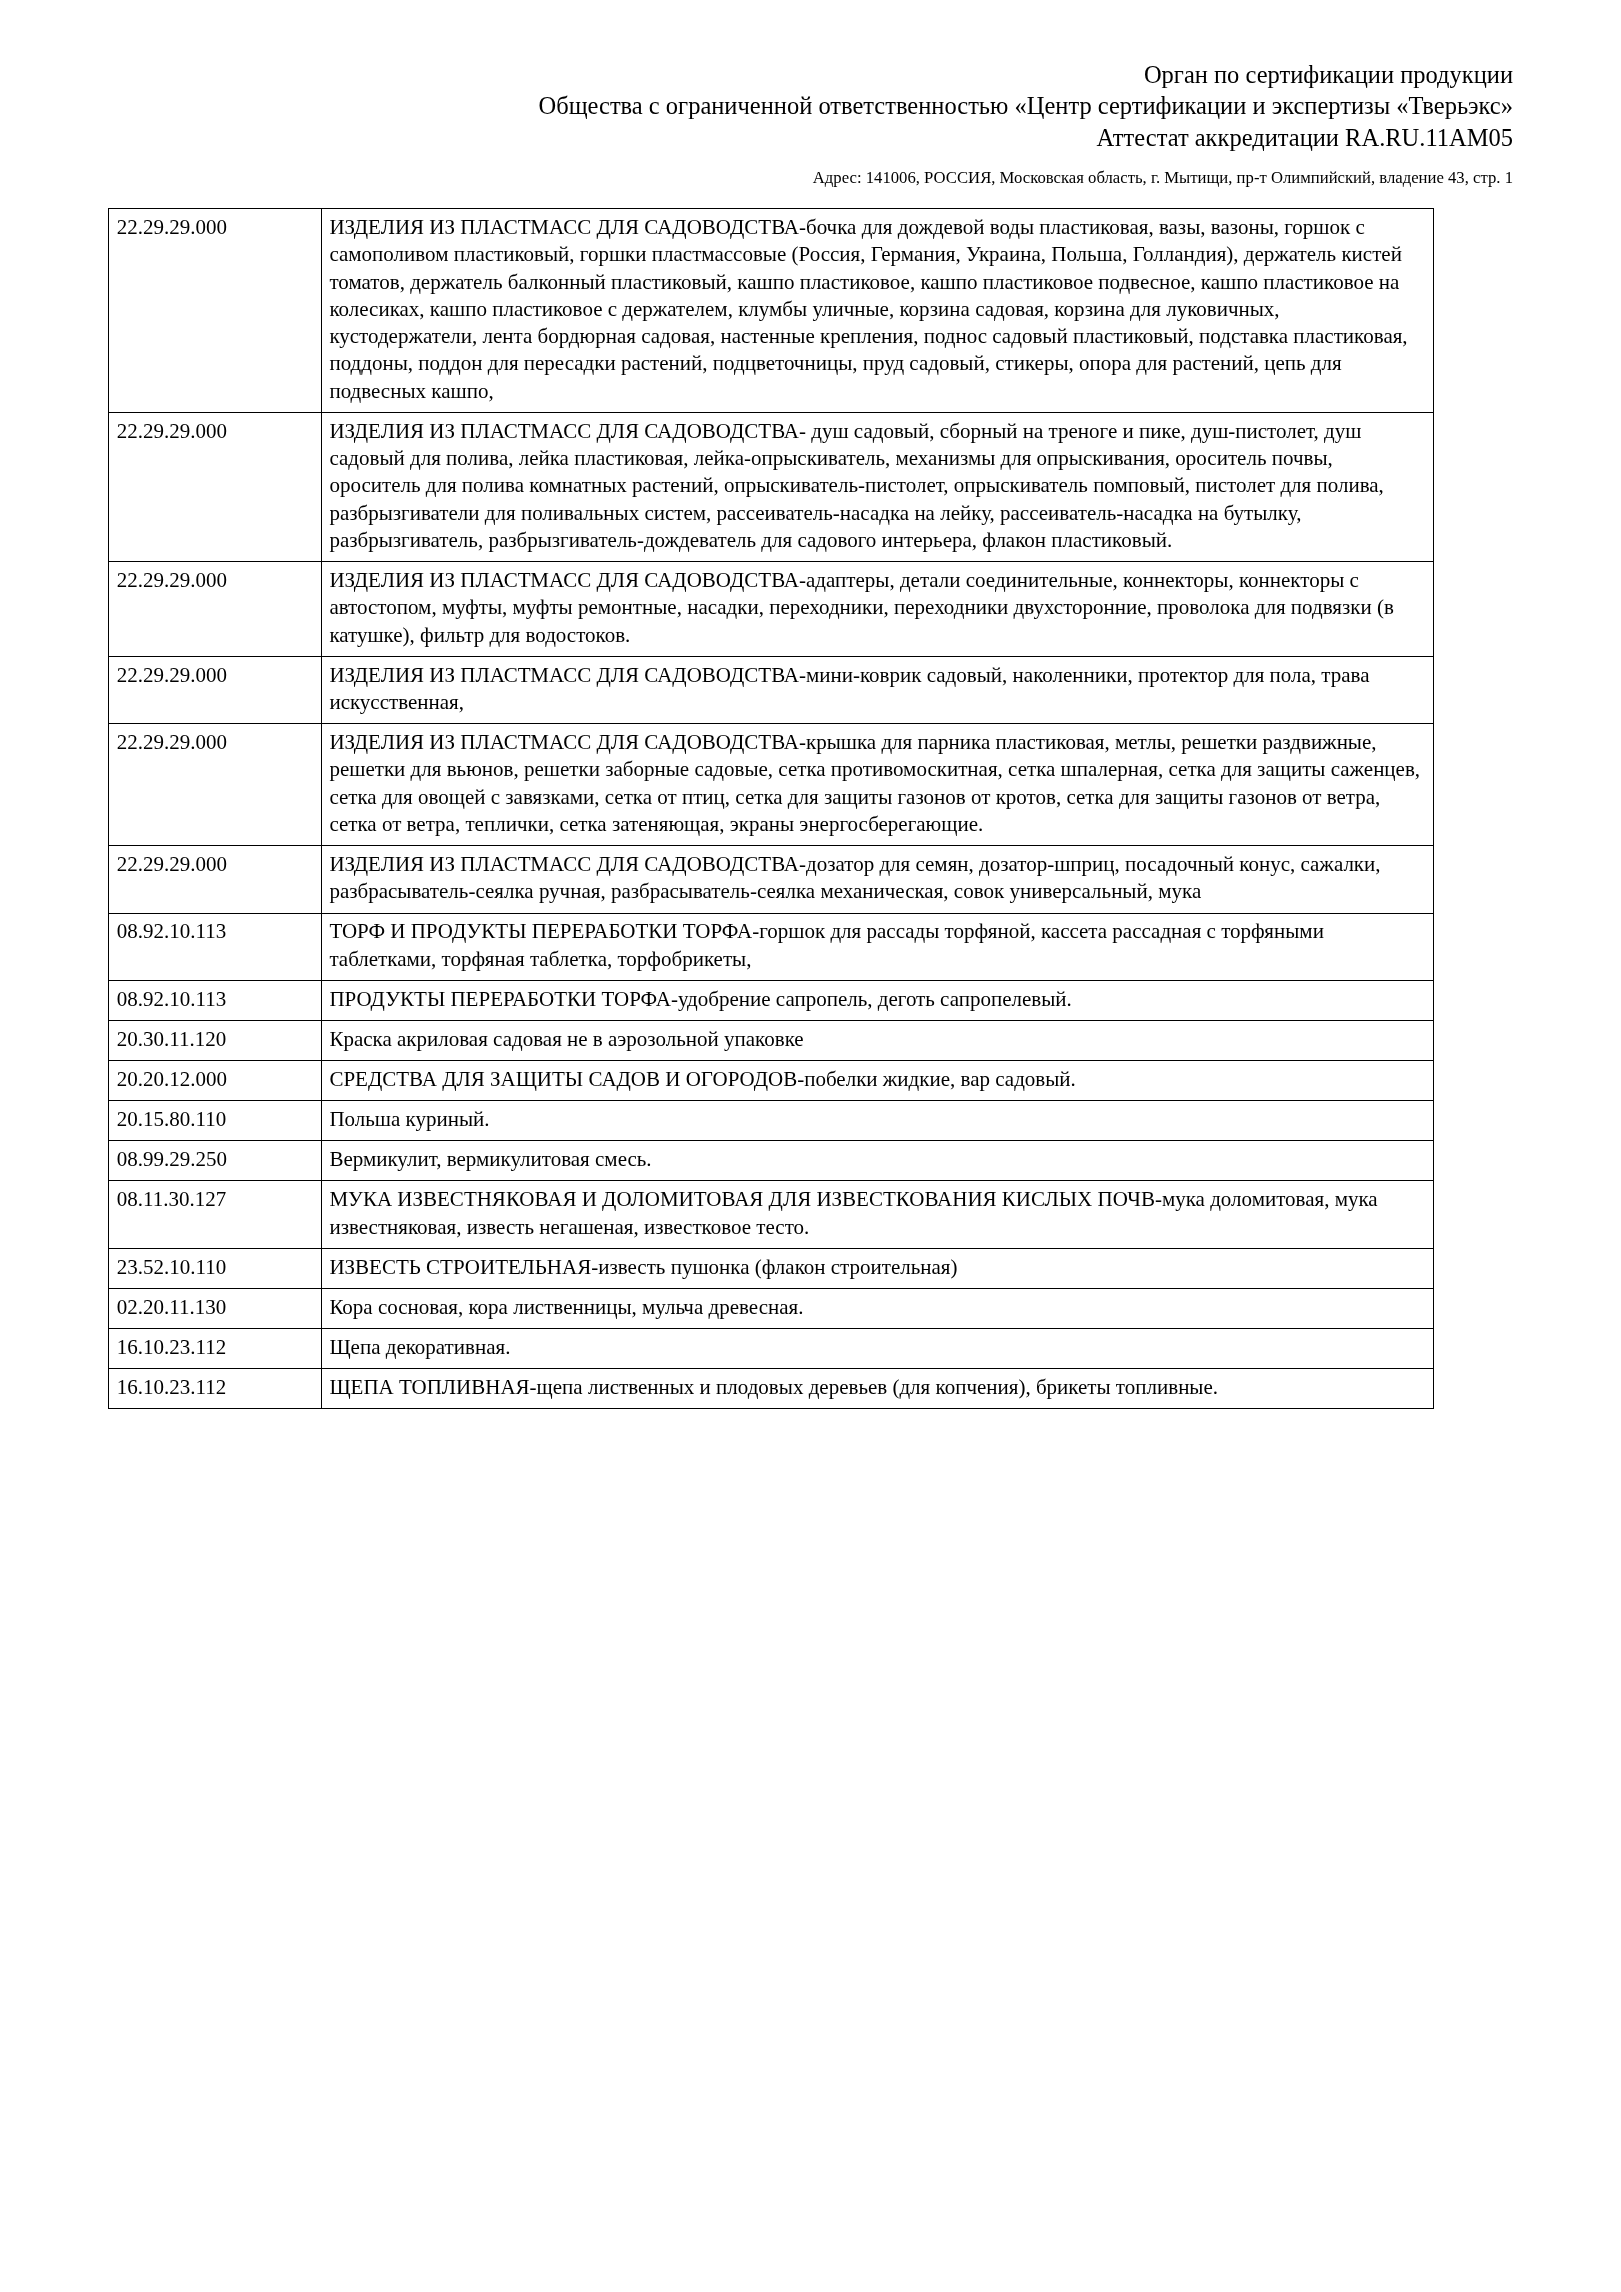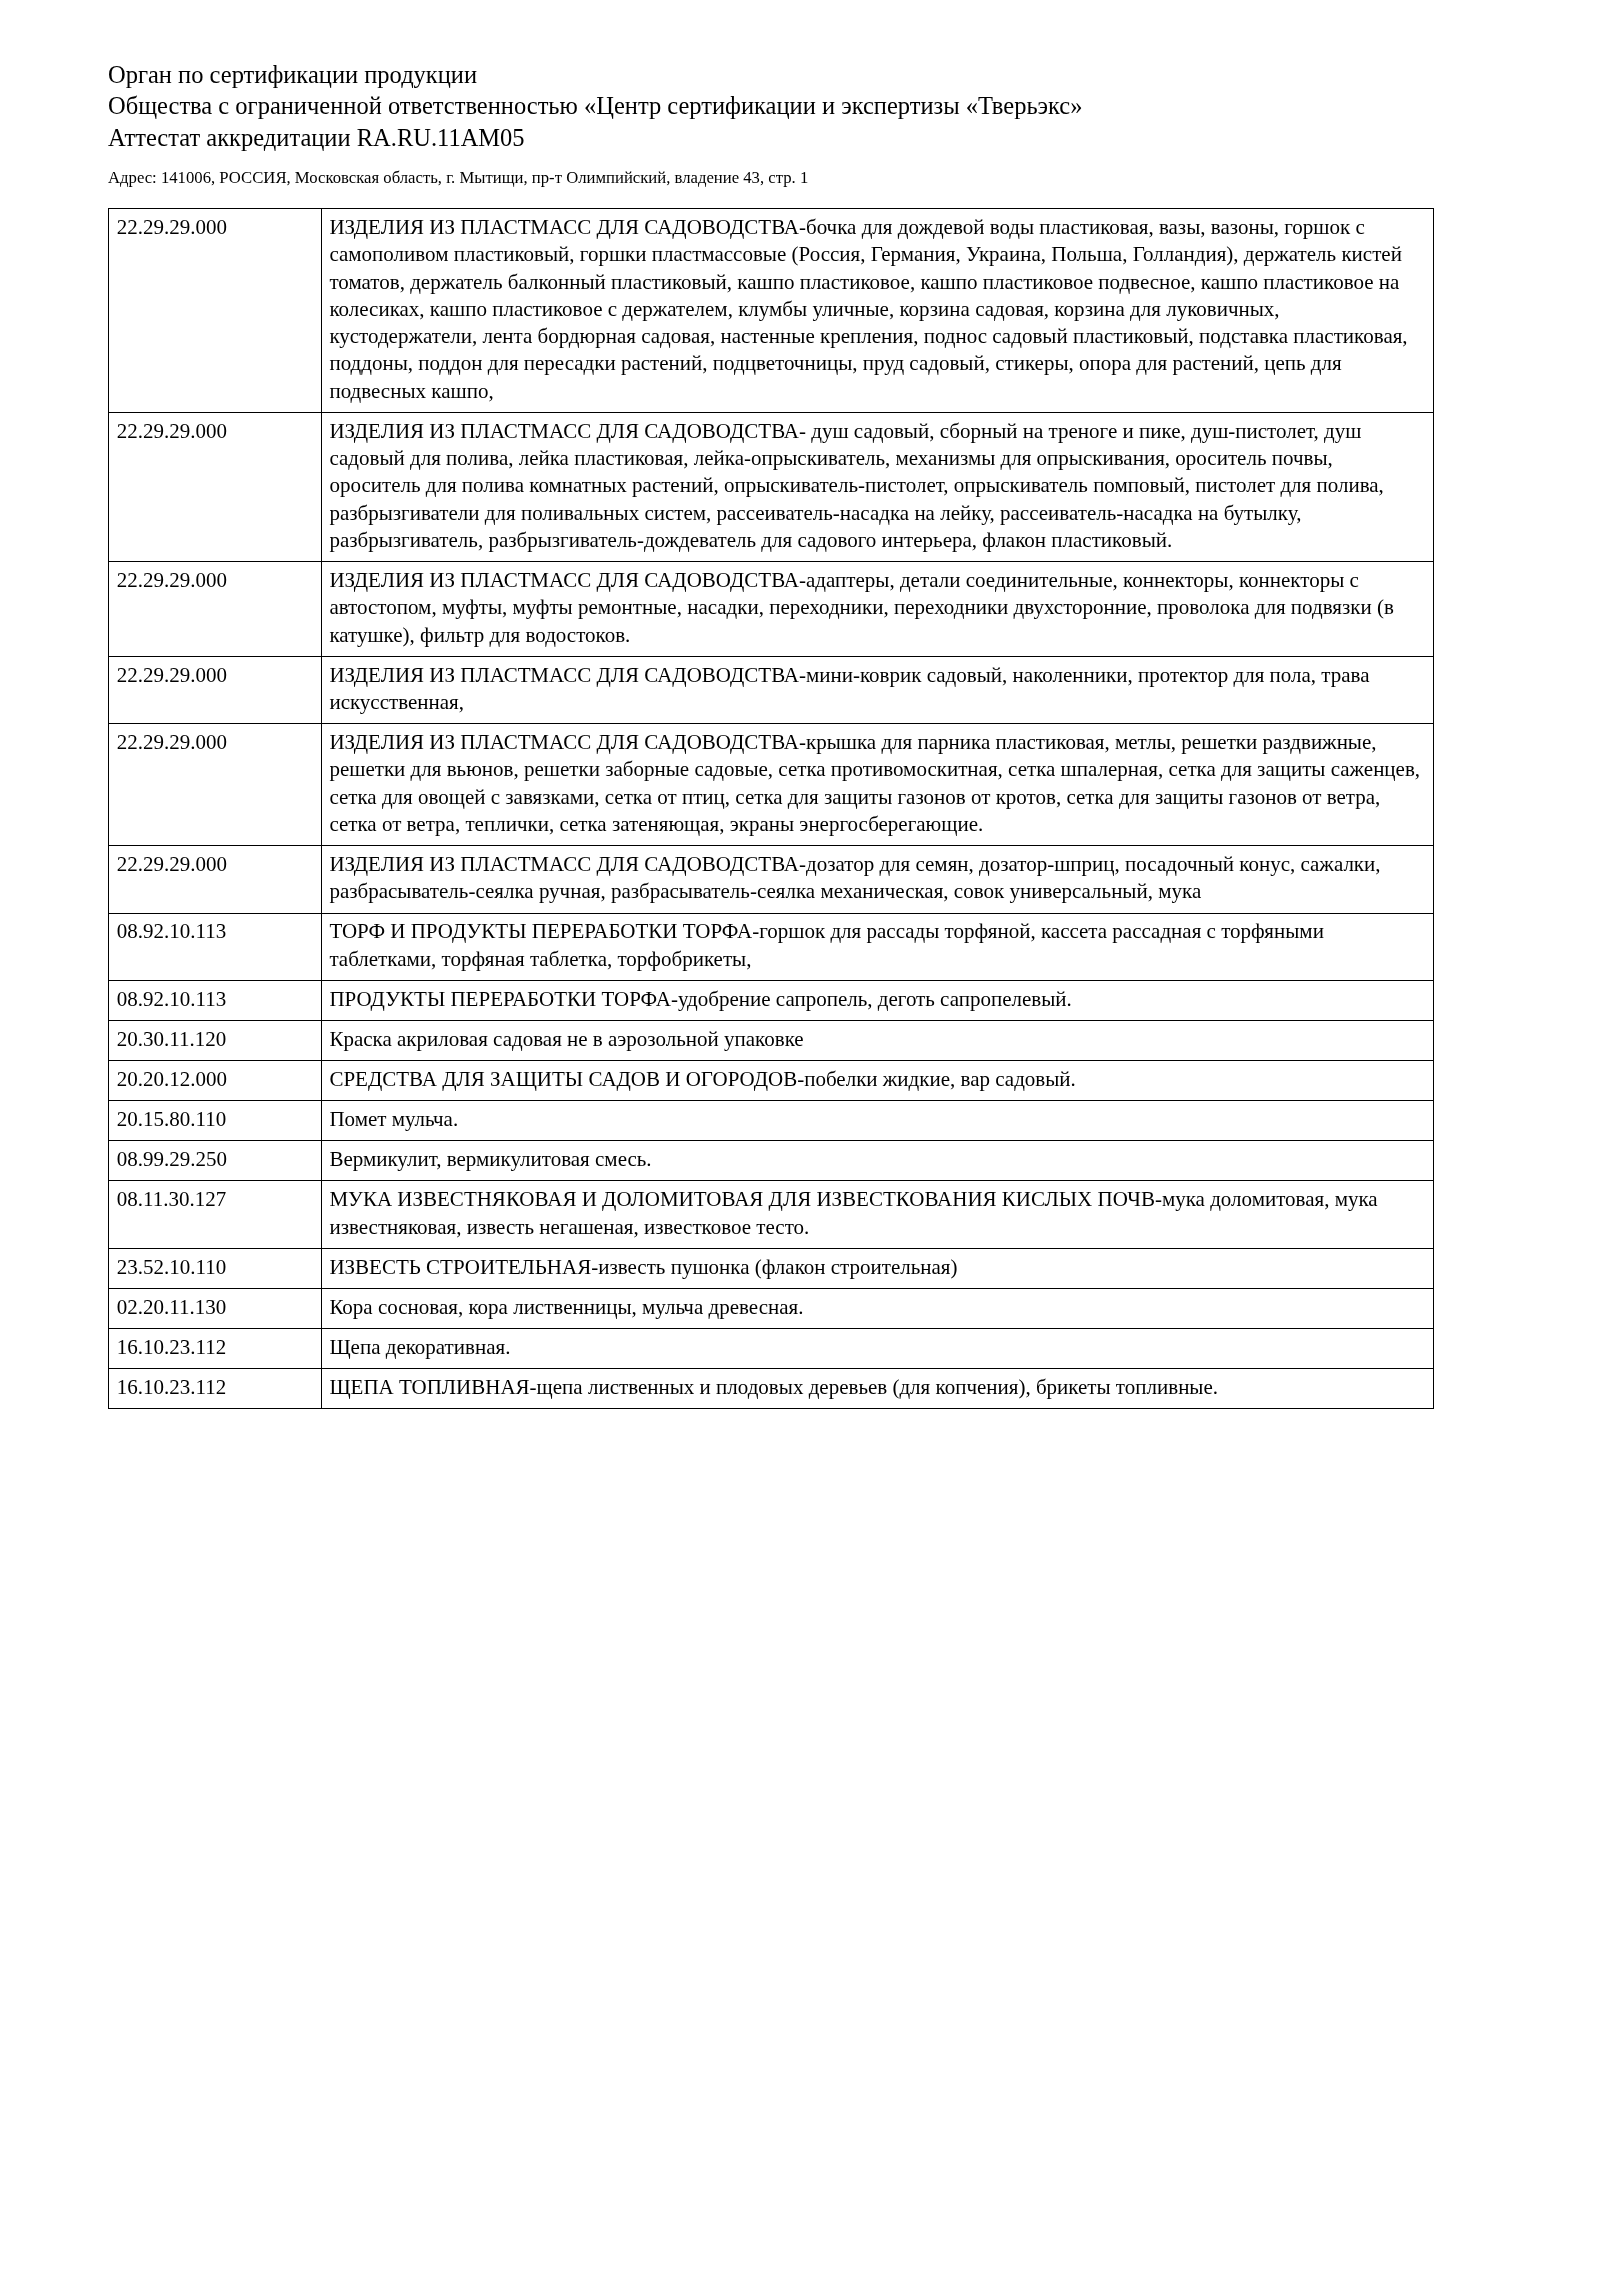--- a/index.html
+++ b/index.html
@@ -14,21 +14,21 @@
     color: #000000;
   }
   .page {
     width: 1621px;
     height: 2293px;
     box-sizing: border-box;
     padding: 59px 108px 0 108px;
     position: relative;
   }
   .header {
-    text-align: left;
+    text-align: right;
     line-height: 1.28;
   }
   .header .line1 {
     font-size: 24.5px;
   }
   .header .line2 {
     font-size: 24.5px;
   }
   .header .line3 {
     font-size: 24.5px;
@@ -113,21 +113,21 @@
       <tr>
         <td class="code">20.30.11.120</td>
         <td class="desc tall-pad">Краска акриловая садовая не в аэрозольной упаковке</td>
       </tr>
       <tr>
         <td class="code">20.20.12.000</td>
         <td class="desc tall-pad">СРЕДСТВА ДЛЯ ЗАЩИТЫ САДОВ И ОГОРОДОВ-побелки жидкие, вар садовый.</td>
       </tr>
       <tr>
         <td class="code">20.15.80.110</td>
-        <td class="desc tall-pad">Помет мульча.</td>
+        <td class="desc tall-pad">Польша куриный.</td>
       </tr>
       <tr>
         <td class="code">08.99.29.250</td>
         <td class="desc tall-pad">Вермикулит, вермикулитовая смесь.</td>
       </tr>
       <tr>
         <td class="code">08.11.30.127</td>
         <td class="desc tall-pad">МУКА ИЗВЕСТНЯКОВАЯ И ДОЛОМИТОВАЯ ДЛЯ ИЗВЕСТКОВАНИЯ КИСЛЫХ ПОЧВ-мука доломитовая, мука известняковая, известь негашеная, известковое тесто.</td>
       </tr>
       <tr>

